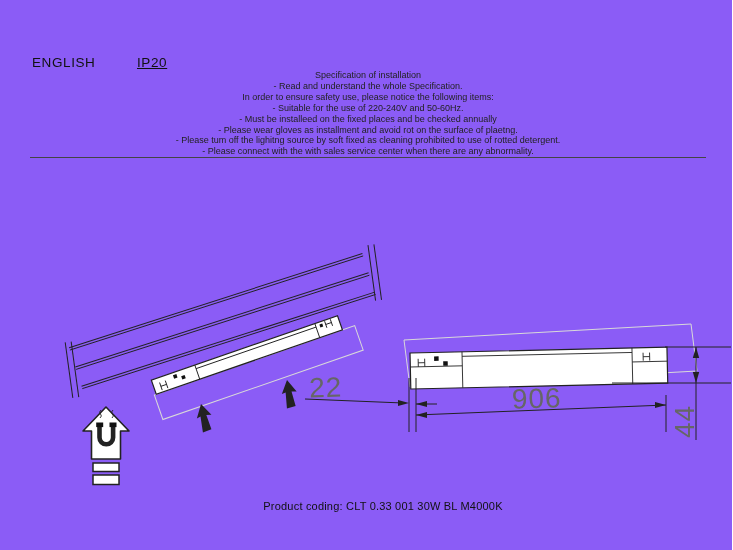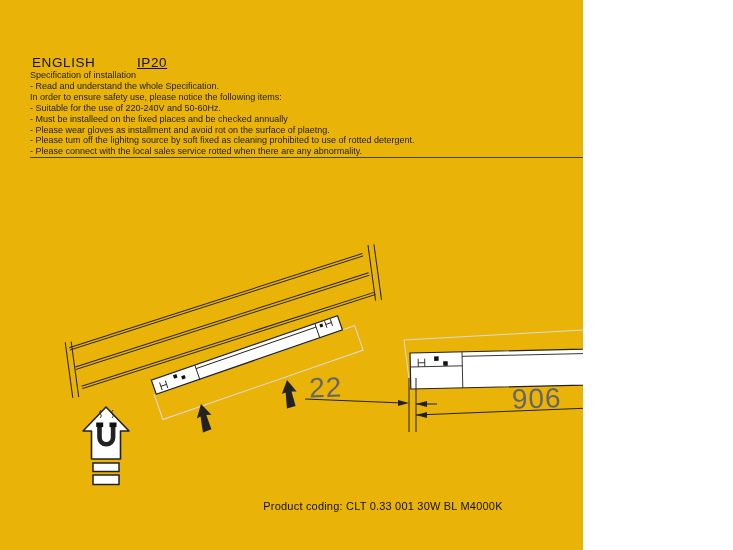--- a/index.html
+++ b/index.html
@@ -1,30 +1,30 @@
 <!DOCTYPE html>
 <html><head>
 <meta charset="utf-8">
 <style>
   html,body{margin:0;padding:0;background:#fff;}
   .page{
-    position:relative;width:583px;height:550px;background:#eab308;
+    position:relative;width:732px;height:550px;background:#8b5cf6;
     font-family:"Liberation Sans",sans-serif;color:#1a1a1a;overflow:hidden;
   }
   .hdr-lang{
     position:absolute;left:32px;top:55px;font-size:13.5px;letter-spacing:.6px;color:#111;
   }
   .hdr-ip{
     position:absolute;left:137px;top:55px;font-size:13.5px;letter-spacing:.6px;color:#111;text-decoration:underline;
   }
   .spec{
     position:absolute;left:30px;top:70px;width:676px;
     font-size:9px;line-height:10.9px;color:#222;
   }
-  .spec div{white-space:nowrap;}
+  .spec div{white-space:nowrap;text-align:center;}
   .spec .last{
     border-bottom:1px solid #444;padding-bottom:0px;width:676px;
   }
   .drawing-svg{position:absolute;left:0;top:0;width:733px;height:550px;}
   .product-coding{
     position:absolute;left:33px;top:500px;width:700px;text-align:center;
     font-size:11px;color:#111;letter-spacing:.2px;
   }
   .ln{stroke:#222;stroke-width:1;fill:none;}
   .ln-thin{stroke:#222;stroke-width:0.9;fill:none;}
@@ -43,21 +43,21 @@
   <div class="hdr-ip">IP20</div>
 
   <div class="spec">
     <div>Specification of installation</div>
     <div>- Read and understand the whole Specification.</div>
     <div>In order to ensure safety use, please notice the following items:</div>
     <div>- Suitable for the use of 220-240V and 50-60Hz.</div>
     <div>- Must be installeed on the fixed places and be checked annually</div>
     <div>- Please wear gloves as installment and avoid rot on the surface of plaetng.</div>
     <div>- Please tum off the lighitng source by soft fixed as cleaning prohibited to use of rotted detergent.</div>
-    <div class="last">- Please connect with the local sales service rotted when there are any abnormality.</div>
+    <div class="last">- Please connect with the with sales service center when there are any abnormality.</div>
   </div>
 
   <svg class="drawing-svg" viewBox="0 0 733 550">
 
     <g transform="translate(70,370) rotate(-17.8)">
 
       <line class="ln" x1="6" y1="-21.5" x2="314" y2="-21.5"></line>
       <line class="ln-thin" x1="6" y1="-19" x2="314" y2="-19"></line>
       <line class="ln" x1="6" y1="-1.3" x2="314" y2="-1.3"></line>
       <line class="ln-thin" x1="6" y1="1.3" x2="314" y2="1.3"></line>

